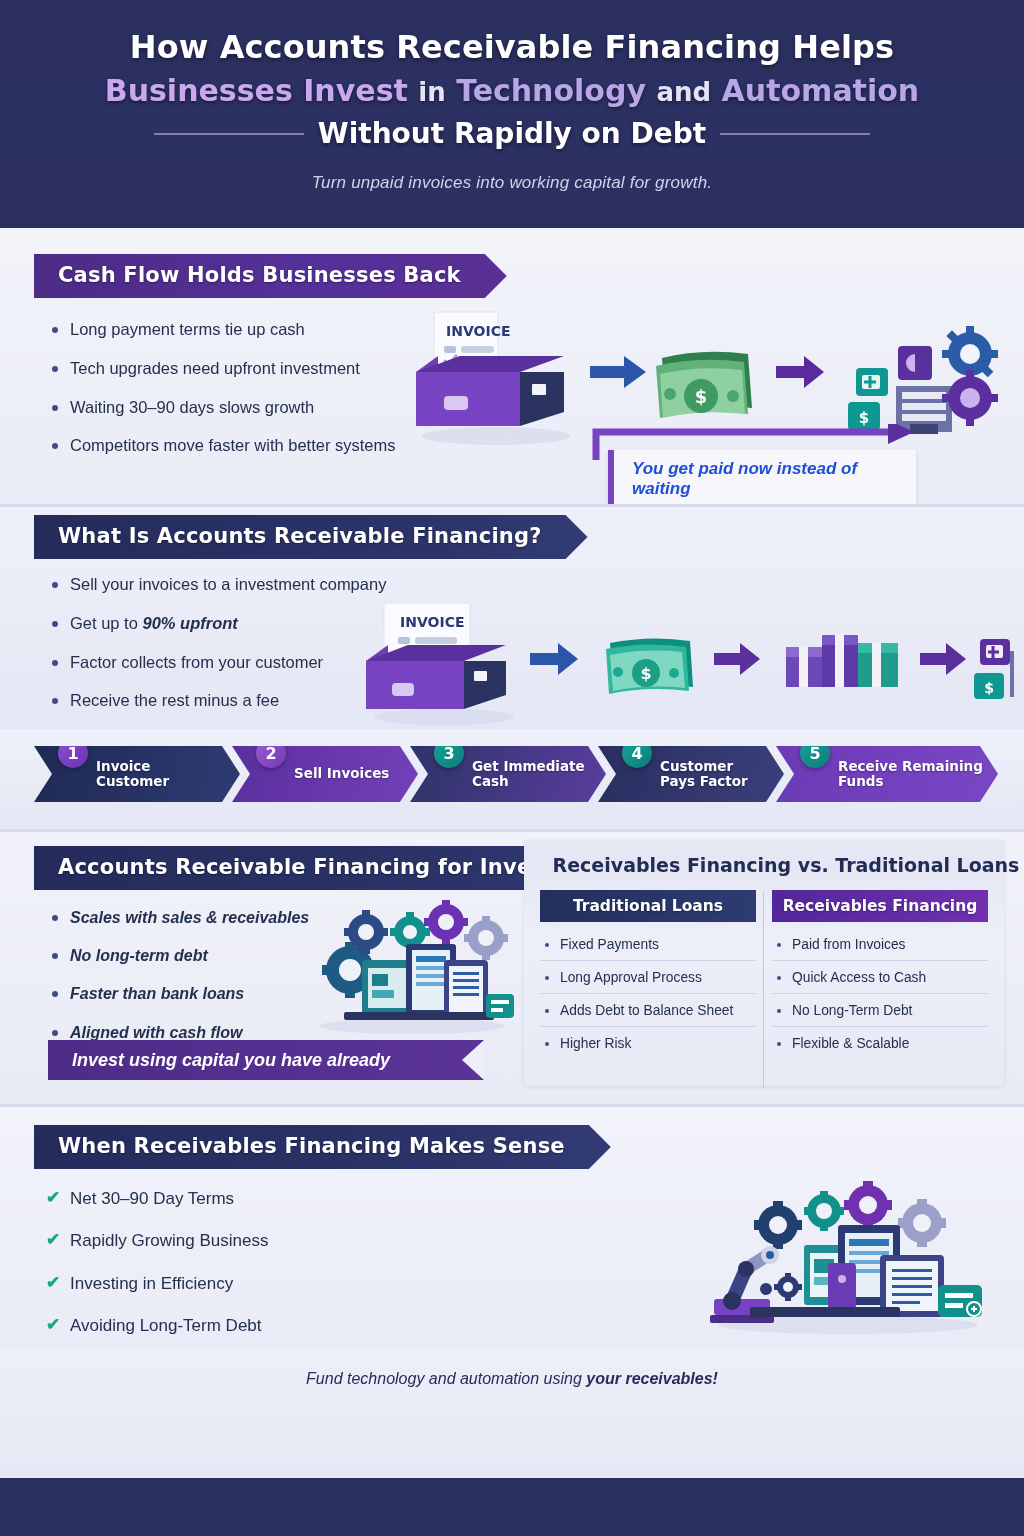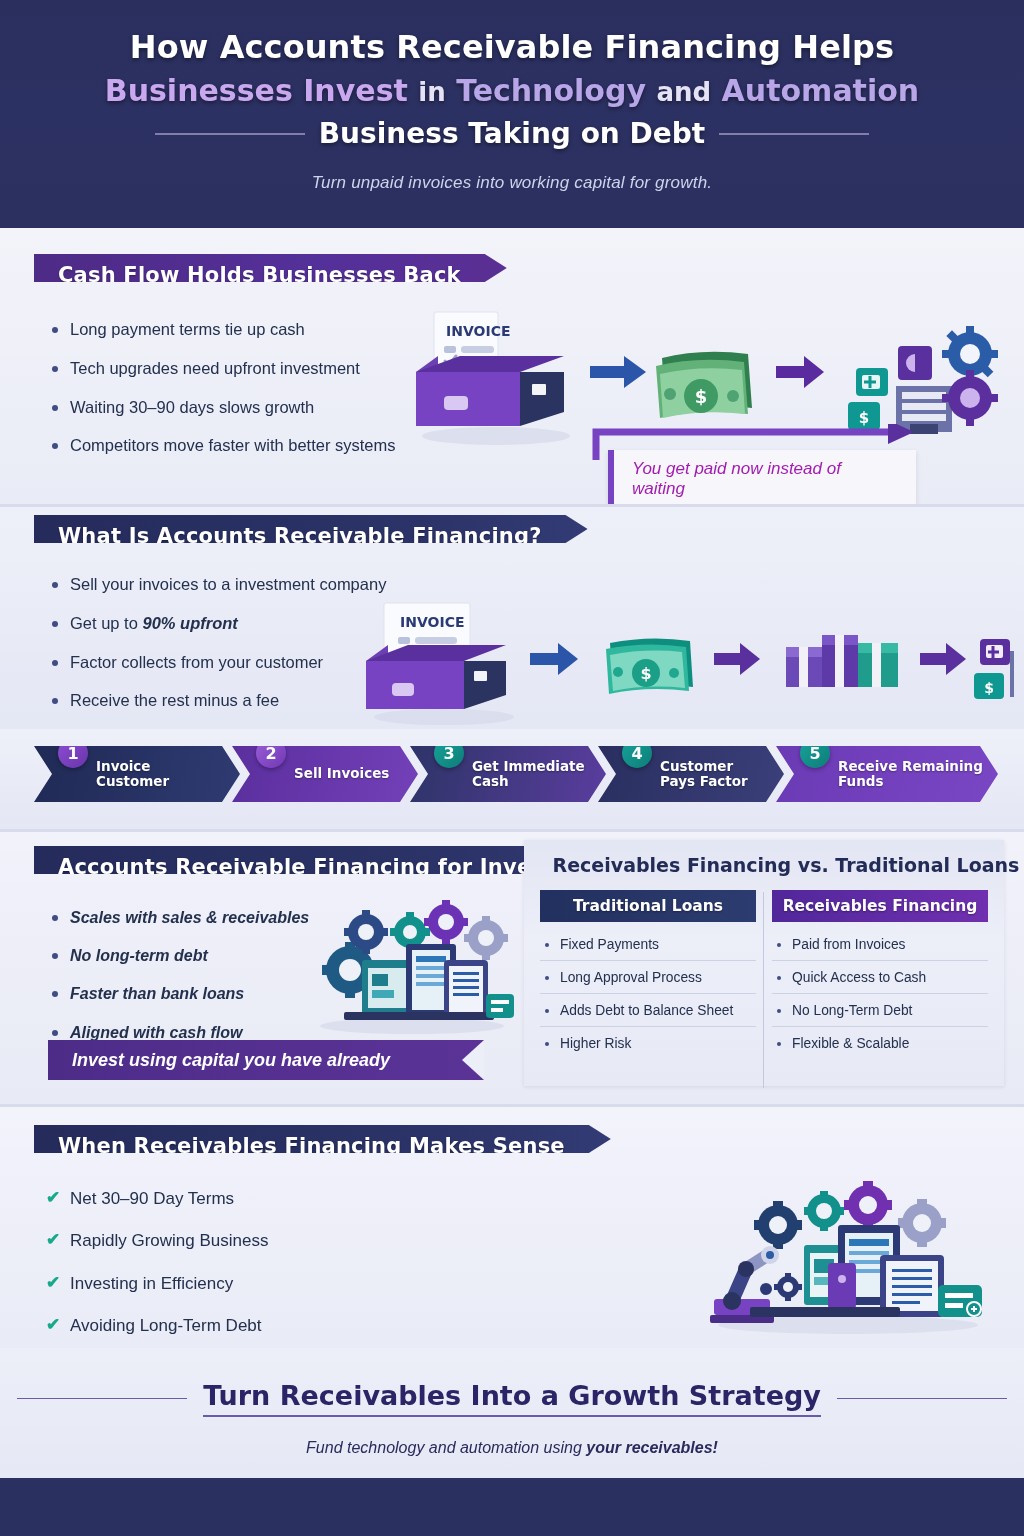--- a/index.html
+++ b/index.html
@@ -40,21 +40,21 @@
   
   .section { position:absolute; left:0; width:1024px; }
   .sec-bg-a { background:linear-gradient(180deg,#f3f4fa 0%,#e9ebf6 100%); }
   .sec-bg-b { background:linear-gradient(180deg,#eef0f9 0%,#e4e7f4 100%); }
   .sec-bg-c { background:linear-gradient(180deg,#f1f2fa 0%,#e8eaf5 100%); }
   .sec-bg-d { background:linear-gradient(180deg,#f2f3fb 0%,#e9ebf6 100%); }
   .divider { position:absolute; left:0; width:1024px; height:3px; background:#d7dbec; }
 
   
   .ribbon {
-    position:relative; display:inline-block; height:28px; line-height:42px;
+    position:relative; display:inline-block; height:44px; line-height:42px;
     padding:0 46px 0 24px; color:#fff;
     font-family:"DejaVu Sans", sans-serif; font-weight:bold; font-size:21px;
     letter-spacing:.2px; text-shadow:0 1px 2px rgba(0,0,0,.4);
     clip-path:polygon(0 0, calc(100% - 22px) 0, 100% 50%, calc(100% - 22px) 100%, 0 100%);
     box-shadow:0 2px 5px rgba(40,30,80,.25);
   }
   .ribbon-purple { background:linear-gradient(90deg,#4e2b86 0%,#54309a 60%,#5a2f93 100%); }
   .ribbon-navy  { background:linear-gradient(90deg,#252c5c 0%,#2b3368 70%,#333b75 100%); }
 
   
@@ -73,21 +73,21 @@
   .checks { list-style:none; }
   .checks li {
     position:relative; padding-left:24px; color:#23304e; font-size:17px;
     line-height:1.2; margin-bottom:22px;
   }
   .checks li .ck{ position:absolute; left:0; top:-1px; color:#17a98a; font-size:17px; font-weight:bold;}
 
   
   .callout-white{
     position:absolute; background:#f7f6fb; border-left:6px solid transparent;
-    color:#a21caf; font-style:italic; font-weight:normal; font-size:17px;
+    color:#1d4ed8; font-style:italic; font-weight:bold; font-size:17px;
     padding:9px 18px; box-shadow:0 2px 5px rgba(40,30,80,.12);
   }
   .callout-purple{
     position:absolute; height:40px; line-height:40px; color:#fff;
     background:linear-gradient(90deg,#4d2c88 0%,#5b3397 100%);
     font-style:italic; font-weight:bold; font-size:18px; padding:0 36px 0 24px;
     clip-path:polygon(0 0,100% 0,100% 100%,0 100%, 0 100%);
     box-shadow:0 2px 5px rgba(40,30,80,.2);
   }
   .callout-purple .notch{
@@ -181,21 +181,21 @@
     <div class="h-line1">How Accounts Receivable Financing Helps</div>
     <div class="h-line2">
       <span class="pp">Businesses Invest</span>
       <span class="sm">in</span>
       <span class="pl">Technology</span>
       <span class="sm">and</span>
       <span class="pl">Automation</span>
     </div>
     <div class="h-line3wrap">
       <div class="h-rule"></div>
-      <div class="h-line3">Business Taking on Debt</div>
+      <div class="h-line3">Without Rapidly on Debt</div>
       <div class="h-rule"></div>
     </div>
     <div class="h-sub">Turn unpaid invoices into working capital for growth.</div>
   </div>
 
   <div class="section sec-bg-a" style="top:228px;height:276px;">
     <div style="position:absolute;left:34px;top:26px;">
       <div class="ribbon ribbon-purple">Cash Flow Holds Businesses Back</div>
     </div>
     <ul class="bul" style="position:absolute;left:48px;top:92px;width:400px;">
@@ -610,24 +610,19 @@
       <rect x="62" y="130" width="150" height="10" rx="2" fill="#2b3360"></rect>
       <rect x="250" y="108" width="44" height="32" rx="5" fill="#12908b"></rect>
       <rect x="257" y="116" width="28" height="5" fill="#ffffff"></rect>
       <rect x="257" y="126" width="18" height="5" fill="#ffffff"></rect>
       <circle cx="286" cy="132" r="7" fill="#12908b" stroke="#ffffff" stroke-width="2"></circle>
       <path d="M283 132 h6 M286 129 v6" stroke="#ffffff" stroke-width="2"></path>
     </svg>
   </div>
 
   <div class="cta">
-    <div class="cta-row">
-      <div class="cta-rule"></div>
-      <div class="cta-title">Turn Receivables Into a Growth Strategy</div>
-      <div class="cta-rule"></div>
-    </div>
     <div class="cta-sub">
       <span>Fund technology and automation using </span><b>your receivables!</b>
     </div>
   </div>
   <div class="footbar"></div>
 
 </div>
 
 </body></html>

